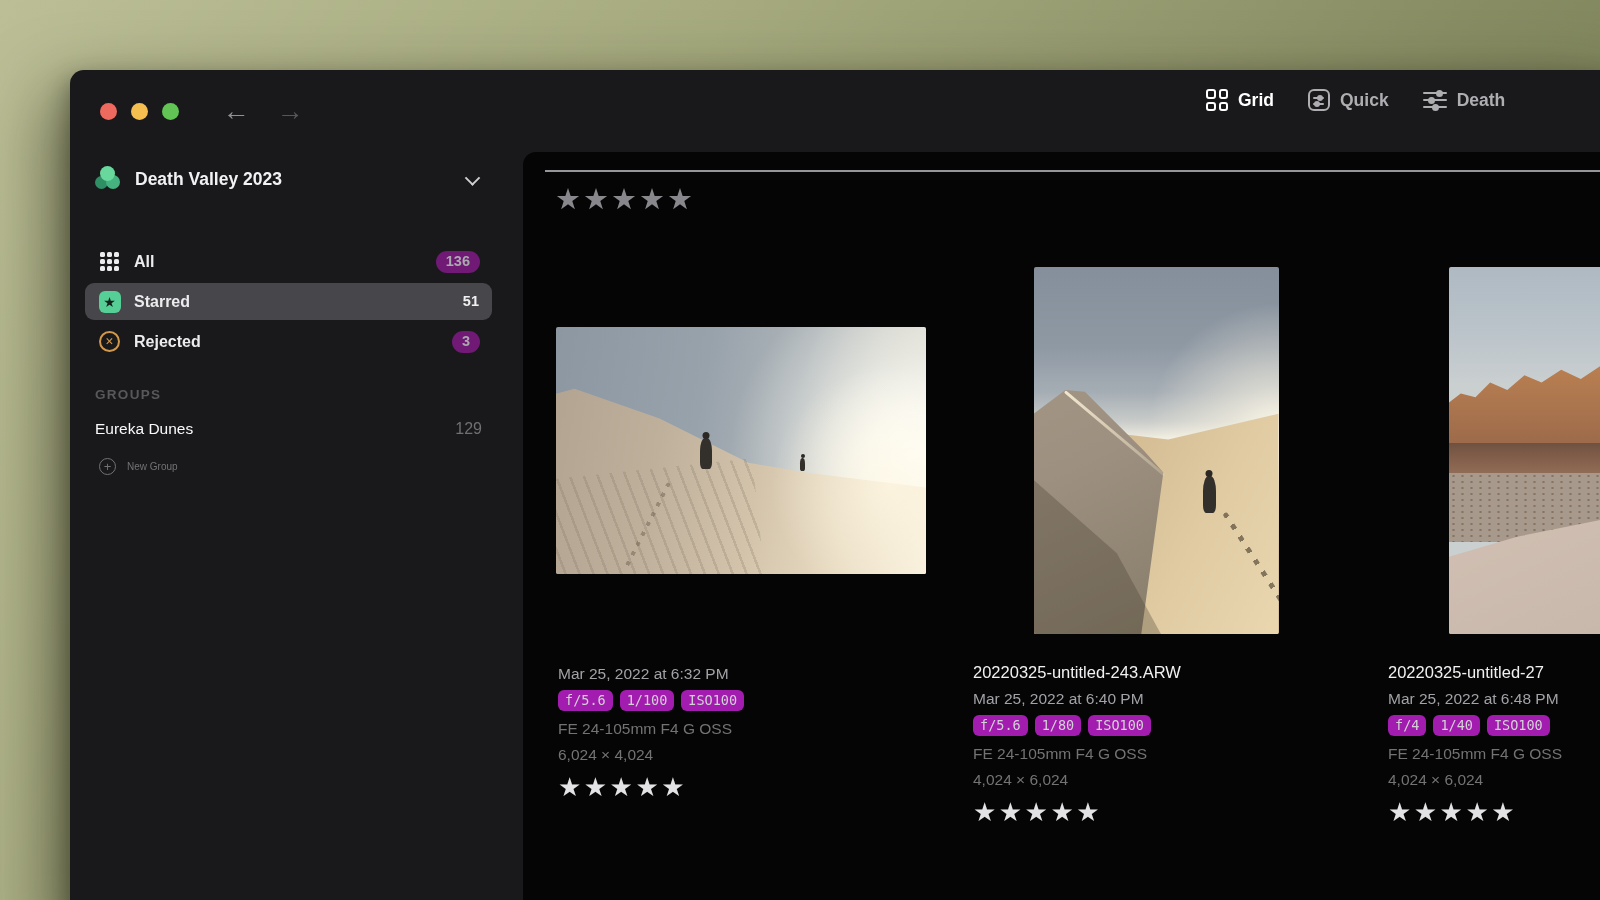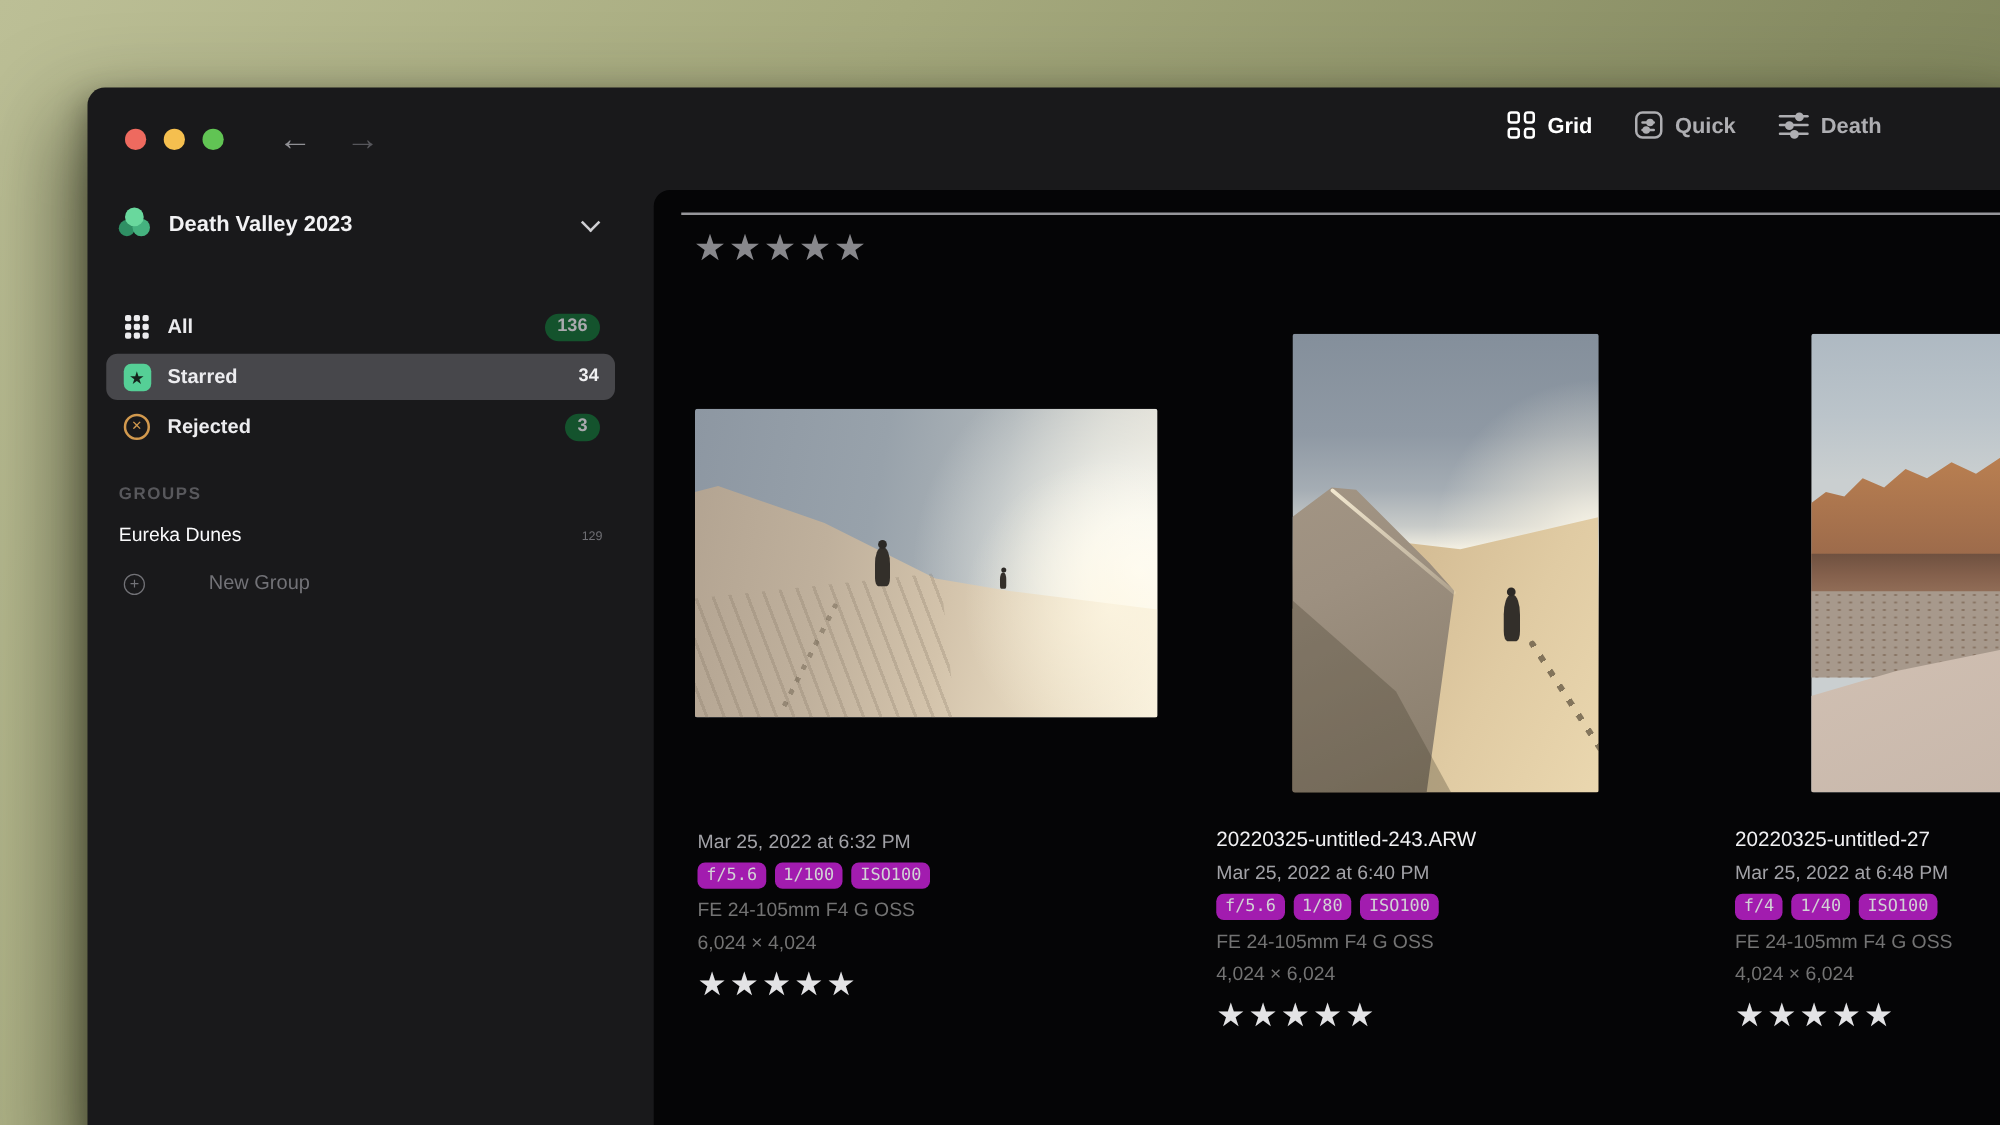--- a/index.html
+++ b/index.html
@@ -50,35 +50,35 @@
   .pc3 { width:14px; height:14px; left:12px; top:9px; background:#45b27f; }
   .pc1 { width:15px; height:15px; left:6px; top:0; background:#69d89d; }
   .project-title { font-size:17.5px; font-weight:700; color:#f2f2f4; white-space:nowrap; }
   .chevron-down { margin-left:auto; width:11px; height:11px; border-left:2.3px solid #cfcfd3; border-bottom:2.3px solid #cfcfd3; transform:rotate(-45deg) translate(1px,-1px); }
 
   .filter-list { position:absolute; left:15px; right:31px; top:173px; }
   .side-row { height:37px; border-radius:9px; display:flex; align-items:center; padding:0 12px 0 13px; margin-bottom:3px; }
   .side-row.selected { background:#47474b; }
   .row-ico { width:23px; display:flex; justify-content:center; margin-right:13px; flex:none; }
   .row-label { font-size:16px; font-weight:700; color:#ececef; white-space:nowrap; }
-  .pill { margin-left:auto; background:#14532d; border-radius:12px; padding:2.5px 10px 3.5px; font-size:14.5px; font-weight:700; color:#a9a9ae; }
+  .pill { margin-left:auto; background:#701a75; border-radius:12px; padding:2.5px 10px 3.5px; font-size:14.5px; font-weight:700; color:#a9a9ae; }
   .selected .pill { background:transparent; color:#f0f0f2; padding-right:1px; }
 
   .icon-all { width:19px; height:19px; display:grid; grid-template-columns:repeat(3,1fr); grid-template-rows:repeat(3,1fr); gap:2.2px; }
   .icon-all i { background:#ececef; border-radius:1.6px; }
   .icon-starbox { width:22px; height:22px; border-radius:6px; background:#55cf96; color:#15231c; display:flex; align-items:center; justify-content:center; font-size:14px; line-height:1; }
   .icon-reject { width:21px; height:21px; border-radius:50%; border:2.4px solid #d2994e; color:#d2994e; display:flex; align-items:center; justify-content:center; font-size:10.5px; font-weight:700; line-height:1; }
 
   .groups-header { position:absolute; left:25px; top:317px; font-size:13.5px; font-weight:700; letter-spacing:1.3px; color:#58585c; }
   .group-row { position:absolute; left:25px; right:41px; top:350px; display:flex; align-items:center; }
   .group-name { font-size:15.5px; color:#fafafc; white-space:nowrap; }
-  .group-count { margin-left:auto; font-size:10px; color:#6f6f74; }
+  .group-count { margin-left:auto; font-size:16px; color:#6f6f74; }
   .new-group { position:absolute; left:29px; top:388px; display:flex; align-items:center; gap:11px; color:#727277; }
   .plus-circle { width:17px; height:17px; border:1.6px solid #727277; border-radius:50%; display:flex; align-items:center; justify-content:center; font-size:13px; line-height:1; padding-bottom:1px; }
-  .new-group-label { font-size:16px;margin-left:40px; }
+  .new-group-label { font-size:10px; }
 
   
   .content { position:absolute; left:453px; top:82px; right:0; bottom:0; background:#050506; border-top-left-radius:13px; overflow:hidden; }
   .separator { position:absolute; left:22px; right:0; top:18px; height:2px; background:#96969a; }
   .rating-filter { position:absolute; left:32px; top:33px; font-size:29px; letter-spacing:2px; color:#88888c; line-height:1; }
 
   .cards { position:absolute; left:33px; top:115px; display:flex; gap:45px; }
   .card { width:370px; flex:none; }
   .thumb-area { height:367px; display:flex; align-items:center; justify-content:center; }
   .photo { position:relative; overflow:hidden; border-radius:2px; }
@@ -206,21 +206,21 @@
               </span>
             </span>
           <span class="row-label">All</span>
           <span class="pill">136</span>
         </div>
         <div class="side-row selected">
           <span class="row-ico">
               <span class="icon-starbox">★</span>
             </span>
           <span class="row-label">Starred</span>
-          <span class="pill">34</span>
+          <span class="pill">51</span>
         </div>
         <div class="side-row">
           <span class="row-ico">
               <span class="icon-reject">✕</span>
             </span>
           <span class="row-label">Rejected</span>
           <span class="pill">3</span>
         </div>
       </div>
 

